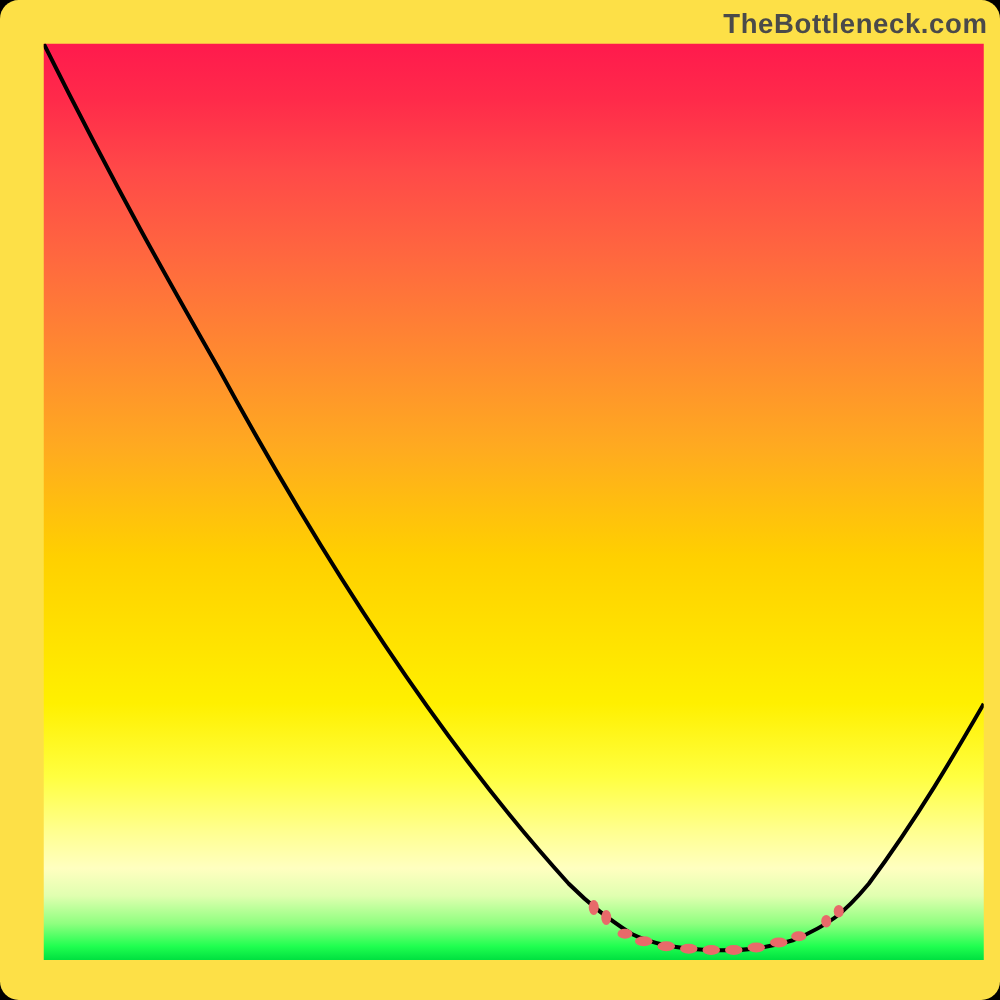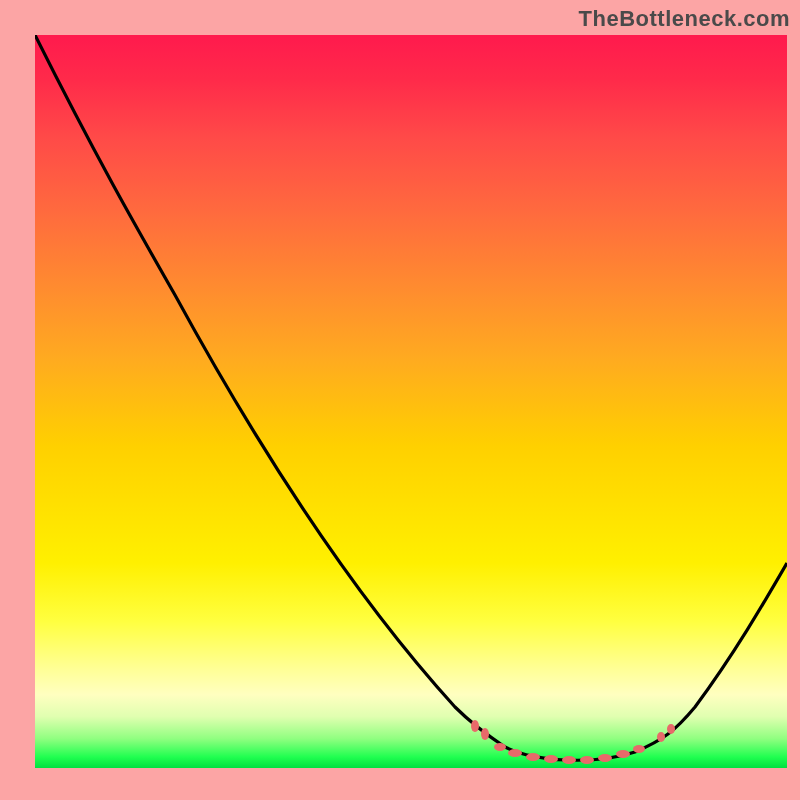--- a/index.html
+++ b/index.html
@@ -1,17 +1,17 @@
 <!DOCTYPE html>
 <html><head>
 <meta charset="utf-8">
 <style>
   * { margin: 0; padding: 0; box-sizing: border-box; }
   html, body { width: 800px; height: 800px; background: #000; overflow: hidden; }
-  .wrapper { position: relative; width: 800px; height: 800px; background: #fca5a5; }
+  .wrapper { position: relative; width: 800px; height: 800px; background: #fde047; border-radius: 15px; }
   .watermark { position: absolute; top: 6px; right: 10px; color: #4a4a4a; font-family: Arial, Helvetica, sans-serif; font-size: 22px; font-weight: bold; letter-spacing: 0.5px; z-index: 10; }
   .plot-area { position: absolute; left: 35px; top: 35px; width: 752px; height: 733px; }
   .gradient-bg { position: absolute; left: 0; top: 0; width: 100%; height: 100%;
     background: linear-gradient(to bottom,
       #ff1a4d 0%,
       #ff2a4a 6%,
       #ff4a48 14%,
       #ff6a3e 24%,
       #ff8a30 34%,
       #ffaa20 44%,

